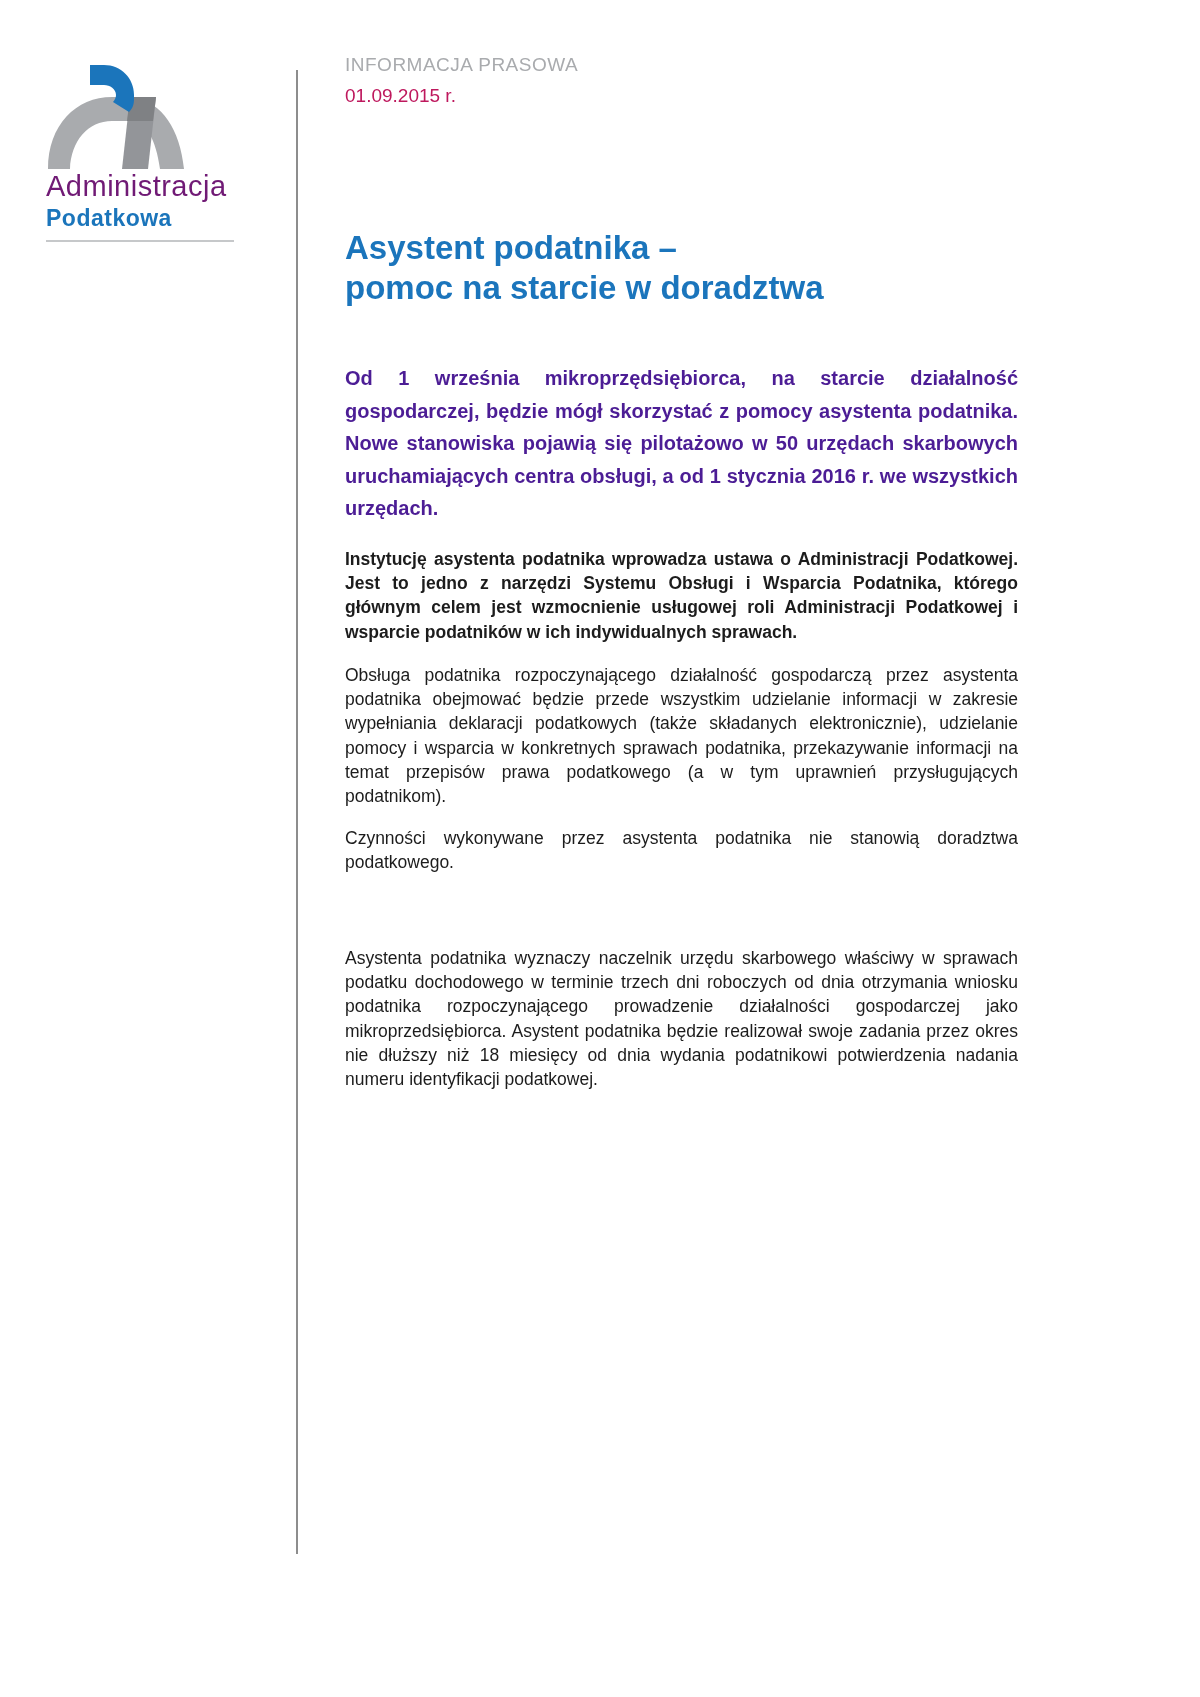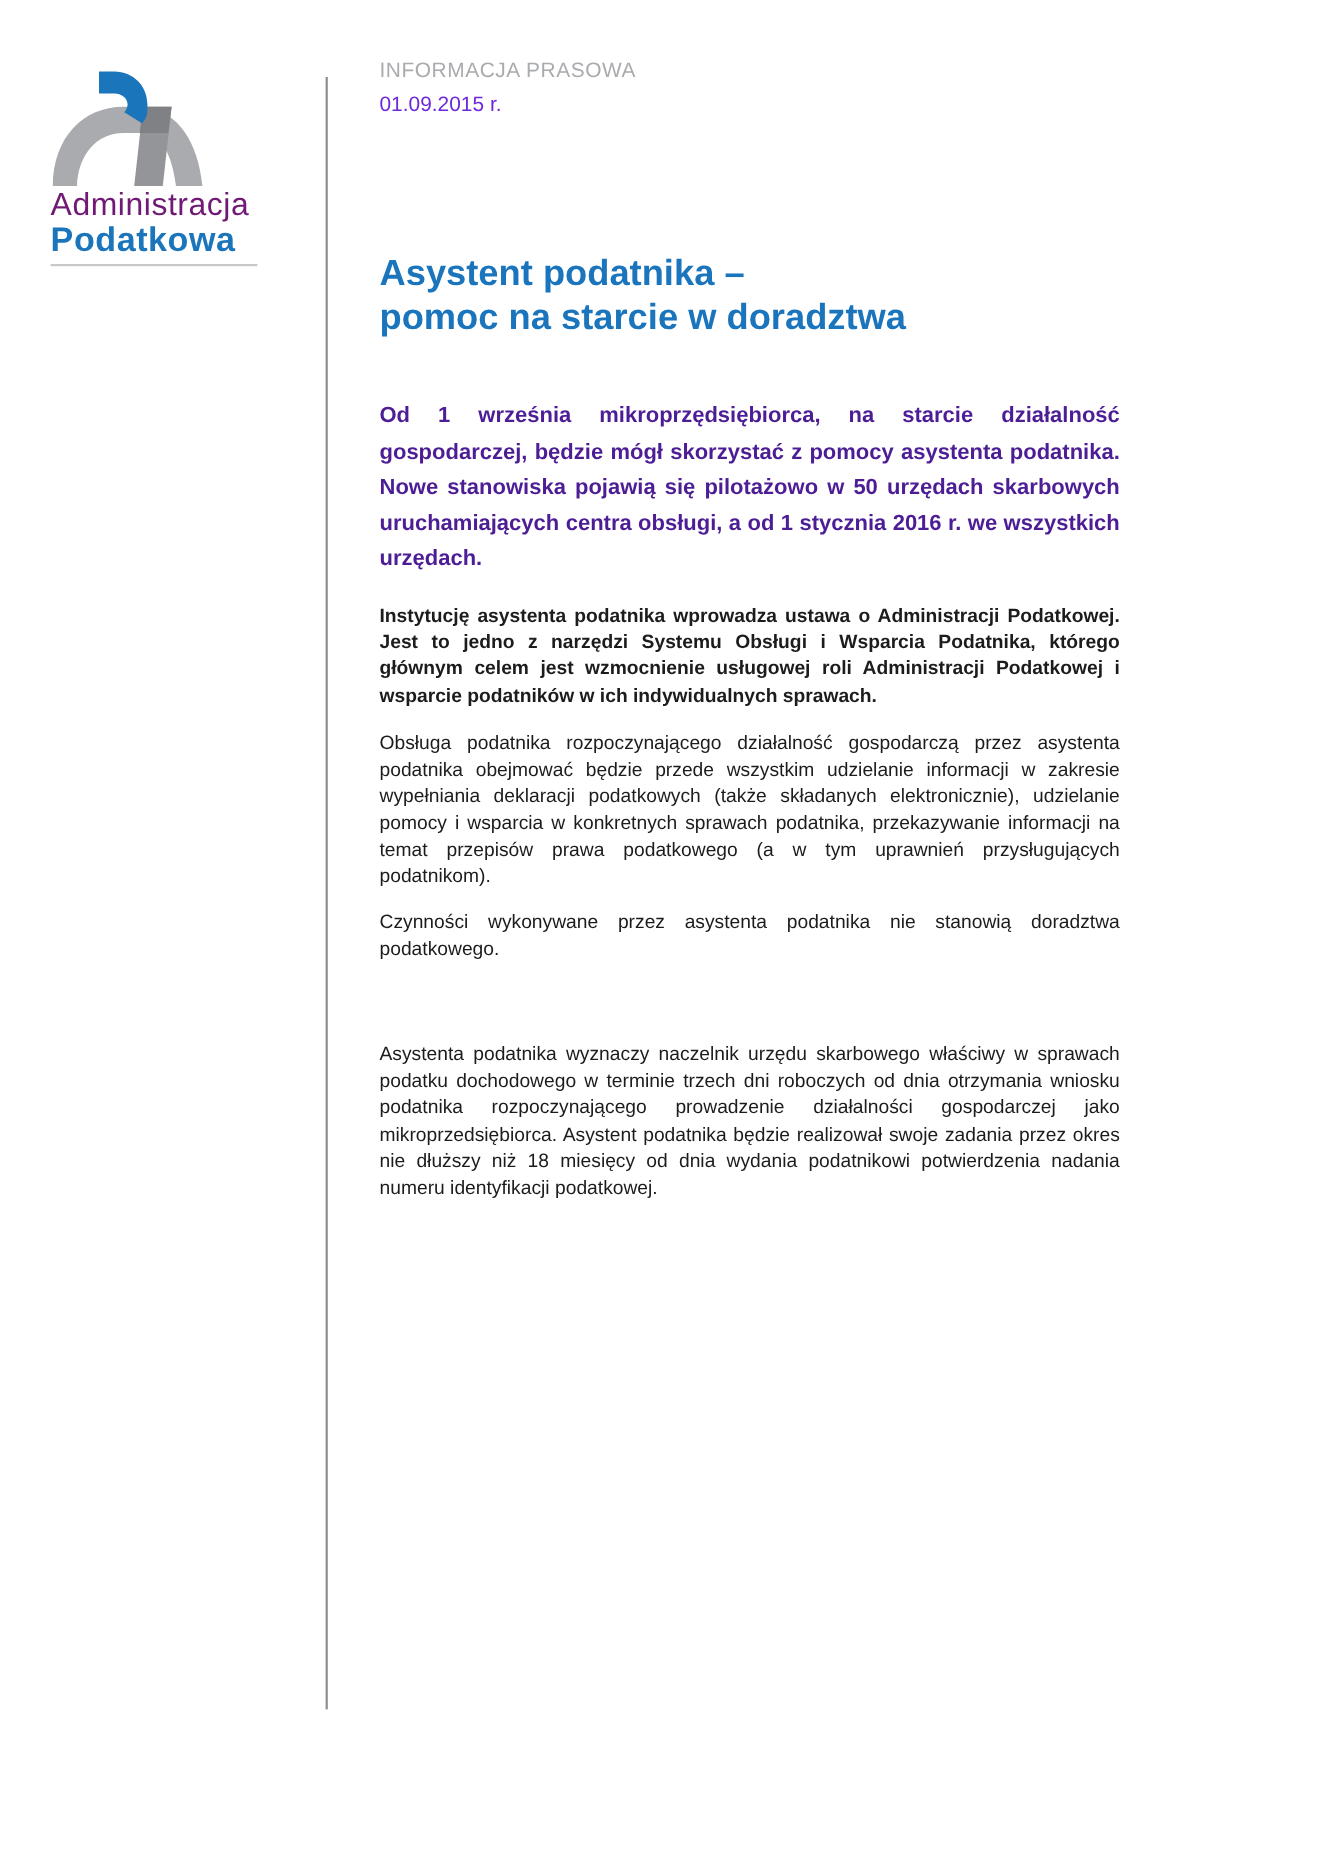--- a/index.html
+++ b/index.html
@@ -13,41 +13,41 @@
   }
 
   
   .logo-block{position:absolute;left:46px;top:64px;}
   .logo-svg{display:block;width:140px;height:106px;}
   .logo-line1{
     margin-top:0;font-size:29px;font-weight:normal;
     color:#701a75;letter-spacing:0.5px;line-height:32px;
   }
   .logo-line2{
-    font-size:31px;font-weight:bold;
+    font-size:23px;font-weight:bold;
     color:#1b75bb;letter-spacing:0.5px;line-height:32px;
   }
   .logo-rule{margin-top:6px;width:188px;height:2px;background:#c6c8ca;}
 
   
   .vdivider{
     position:absolute;left:296px;top:70px;
     width:2px;height:1484px;background:#8d8d8d;
   }
 
   
   .content{position:absolute;left:345px;top:0;width:673px;}
   .press-label{
     position:absolute;top:52px;left:0;
     font-size:19px;line-height:26px;font-weight:normal;
     color:#a9abae;letter-spacing:0.5px;
   }
   .press-date{
     position:absolute;top:83px;left:0;
-    font-size:19px;line-height:26px;color:#6d28d9;
+    font-size:19px;line-height:26px;color:#be185d;
   }
   .title{
     position:absolute;top:228px;left:0;margin:0;
     font-size:33px;line-height:40px;font-weight:bold;color:#1b75bc;
   }
   .title-line{display:block;}
   .lead{
     position:absolute;top:362px;left:0;width:673px;margin:0;
     font-size:20px;line-height:32.5px;font-weight:bold;
     color:#4c1d95;text-align:justify;

